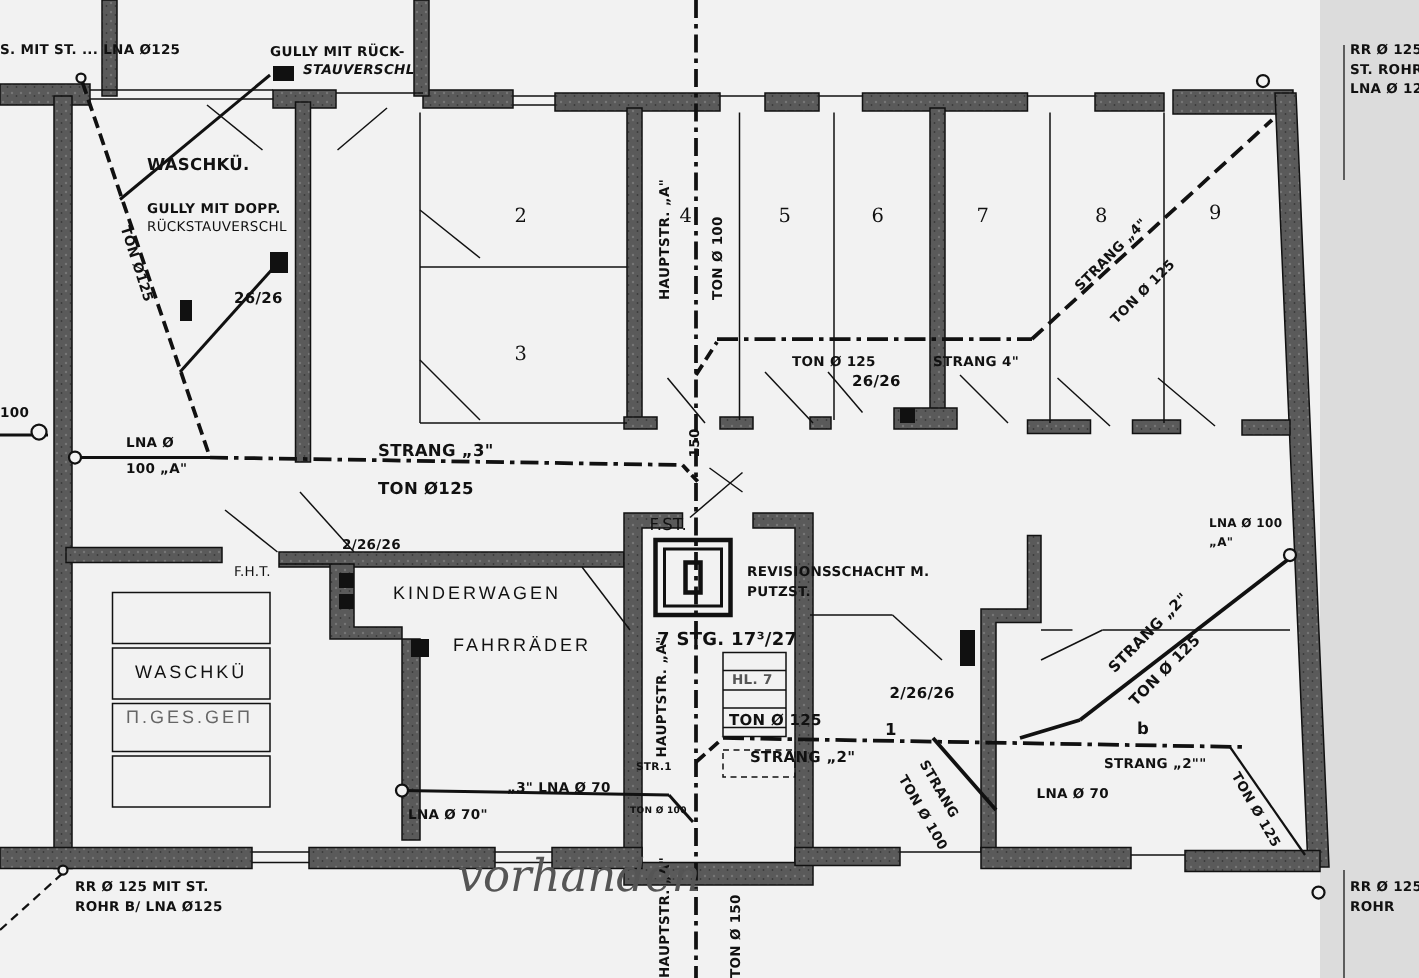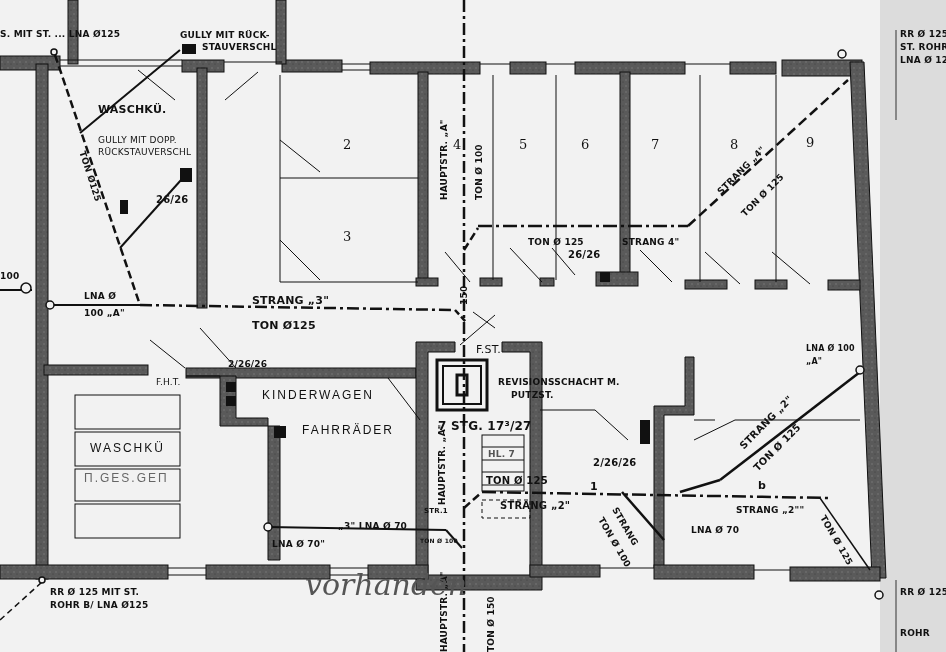--- a/index.html
+++ b/index.html
@@ -207,43 +207,43 @@
 <div class="lbl num" style="left:651px;top:138px;">7</div>
 <div class="lbl num" style="left:730px;top:138px;">8</div>
 <div class="lbl num" style="left:806px;top:136px;">9</div>
 <div class="lbl print" style="left:262px;top:389px;">KINDERWAGEN</div>
 <div class="lbl print" style="left:262px;top:424px;margin-left:40px;">FAHRRÄDER</div>
 <div class="lbl print" style="left:90px;top:442px;">WASCHKÜ</div>
 <div class="lbl print" style="left:84px;top:472px;color:#666;">П.GES.GEП</div>
 
 <div class="lbl hand" style="left:0px;top:30px;">S. MIT ST. ... LNA Ø125</div>
 <div class="lbl hand" style="left:180px;top:31px;">GULLY MIT RÜCK-</div>
-<div class="lbl hand" style="left:202px;top:43px;">STAUVERSCHL</div>
-<div class="lbl hand" style="left:98px;top:136px;font-weight:normal;">GULLY MIT DOPP.</div>
+<div class="lbl hand" style="left:202px;top:43px;font-style:italic;">STAUVERSCHL</div>
+<div class="lbl hand" style="left:98px;top:136px;font-weight:bold;">GULLY MIT DOPP.</div>
 <div class="lbl hand" style="left:98px;top:148px;font-weight:normal;">RÜCKSTAUVERSCHL</div>
 <div class="lbl hand rot70" style="left:86px;top:150px;">TON Ø125</div>
 <div class="lbl hand" style="left:156px;top:195px;font-size:10px;">26/26</div>
 <div class="lbl hand" style="left:84px;top:292px;">LNA Ø</div>
 <div class="lbl hand" style="left:84px;top:309px;">100 „A"</div>
 <div class="lbl hand" style="left:0px;top:272px;">100</div>
 <div class="lbl hand" style="left:252px;top:295px;font-size:11px;">STRANG „3"</div>
 <div class="lbl hand" style="left:252px;top:320px;font-size:11px;">TON Ø125</div>
 <div class="lbl hand" style="left:228px;top:360px;">2/26/26</div>
 <div class="lbl hand" style="left:156px;top:378px;font-weight:normal;">F.H.T.</div>
 <div class="lbl hand rot90" style="left:440px;top:200px;">HAUPTSTR. „A"</div>
 <div class="lbl hand rot90" style="left:475px;top:200px;">TON Ø 100</div>
 <div class="lbl hand" style="left:528px;top:238px;">TON Ø 125</div>
 <div class="lbl hand" style="left:568px;top:250px;font-size:10px;">26/26</div>
 <div class="lbl hand" style="left:622px;top:238px;">STRANG 4"</div>
 <div class="lbl hand rot-45" style="left:716px;top:190px;">STRANG „4"</div>
 <div class="lbl hand rot-45" style="left:740px;top:212px;">TON Ø 125</div>
 <div class="lbl hand rot90" style="left:460px;top:305px;">150</div>
-<div class="lbl hand" style="left:476px;top:344px;font-weight:normal;font-size:11px;">F.ST.</div>
+<div class="lbl hand" style="left:433px;top:344px;font-weight:normal;font-size:11px;">F.ST.</div>
 <div class="lbl hand" style="left:498px;top:378px;">REVISIONSSCHACHT M.</div>
-<div class="lbl hand" style="left:498px;top:391px;margin-left:13px;">PUTZST.</div>
+<div class="lbl hand" style="left:498px;top:391px;">PUTZST.</div>
 <div class="lbl hand" style="left:438px;top:420px;font-size:12px;">7 STG. 17³/27</div>
 <div class="lbl hand rot90" style="left:438px;top:505px;">HAUPTSTR. „A"</div>
 <div class="lbl hand" style="left:424px;top:508px;font-size:7px;">STR.1</div>
 <div class="lbl hand" style="left:486px;top:476px;font-size:10px;">TON Ø 125</div>
 <div class="lbl hand" style="left:590px;top:481px;font-size:11px;">1</div>
 <div class="lbl hand" style="left:500px;top:501px;font-size:10px;">STRANG „2"</div>
 <div class="lbl hand" style="left:488px;top:450px;color:#555;">HL. 7</div>
 <div class="lbl hand" style="left:593px;top:458px;font-size:10px;">2/26/26</div>
 <div class="lbl hand" style="left:806px;top:345px;font-size:8px;">LNA Ø 100</div>
 <div class="lbl hand" style="left:806px;top:358px;font-size:8px;">„A"</div>
@@ -259,14 +259,14 @@
 <div class="lbl hand" style="left:272px;top:540px;">LNA Ø 70"</div>
 <div class="lbl hand" style="left:420px;top:538px;font-size:6px;">TON Ø 100</div>
 <div class="lbl hand" style="left:50px;top:588px;">RR Ø 125 MIT ST.</div>
 <div class="lbl hand" style="left:50px;top:601px;">ROHR B/ LNA Ø125</div>
 <div class="lbl hand rot90" style="left:440px;top:652px;">HAUPTSTR. „A"</div>
 <div class="lbl hand rot90" style="left:487px;top:652px;">TON Ø 150</div>
 <div class="lbl hand" style="left:900px;top:30px;">RR Ø 125 MIT</div>
 <div class="lbl hand" style="left:900px;top:43px;">ST. ROHR</div>
 <div class="lbl hand" style="left:900px;top:56px;">LNA Ø 125</div>
 <div class="lbl hand" style="left:900px;top:588px;">RR Ø 125</div>
-<div class="lbl hand" style="left:900px;top:601px;margin-top:28px;">ROHR</div>
+<div class="lbl hand" style="left:900px;top:601px;">ROHR</div>
 <div class="lbl scrib" style="left:305px;top:570px;">vorhanden</div>
 
 </body></html>

